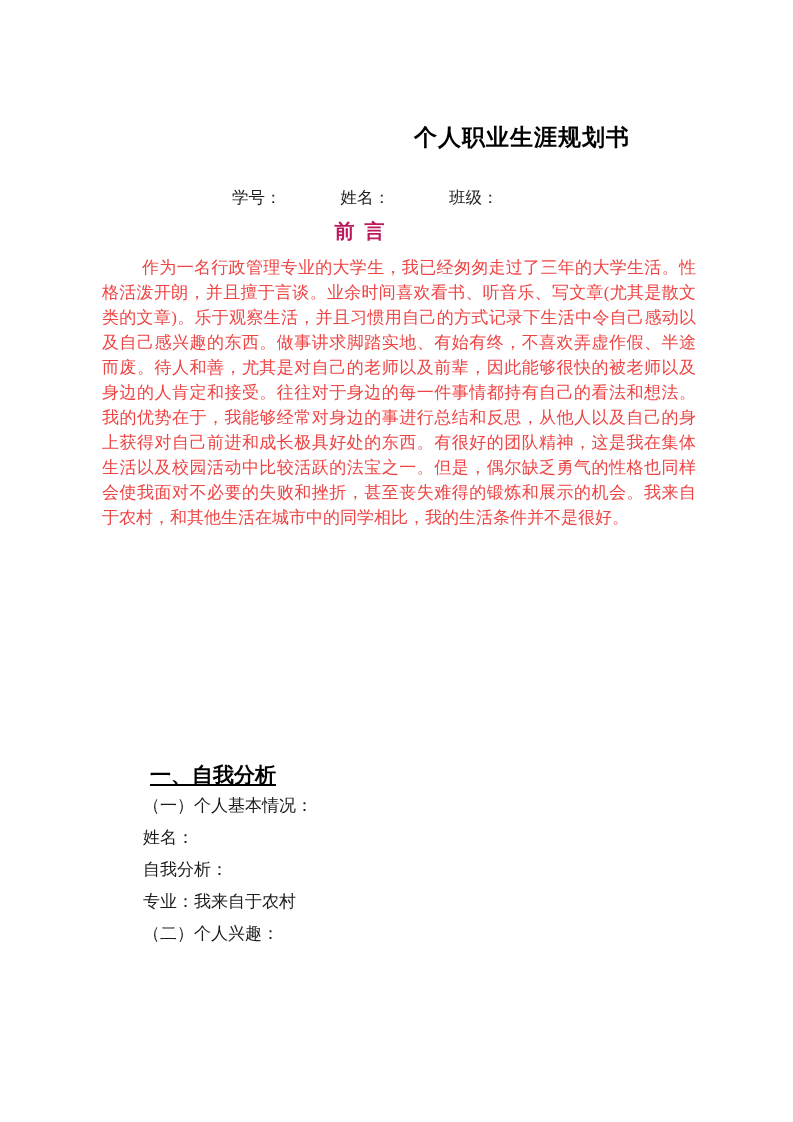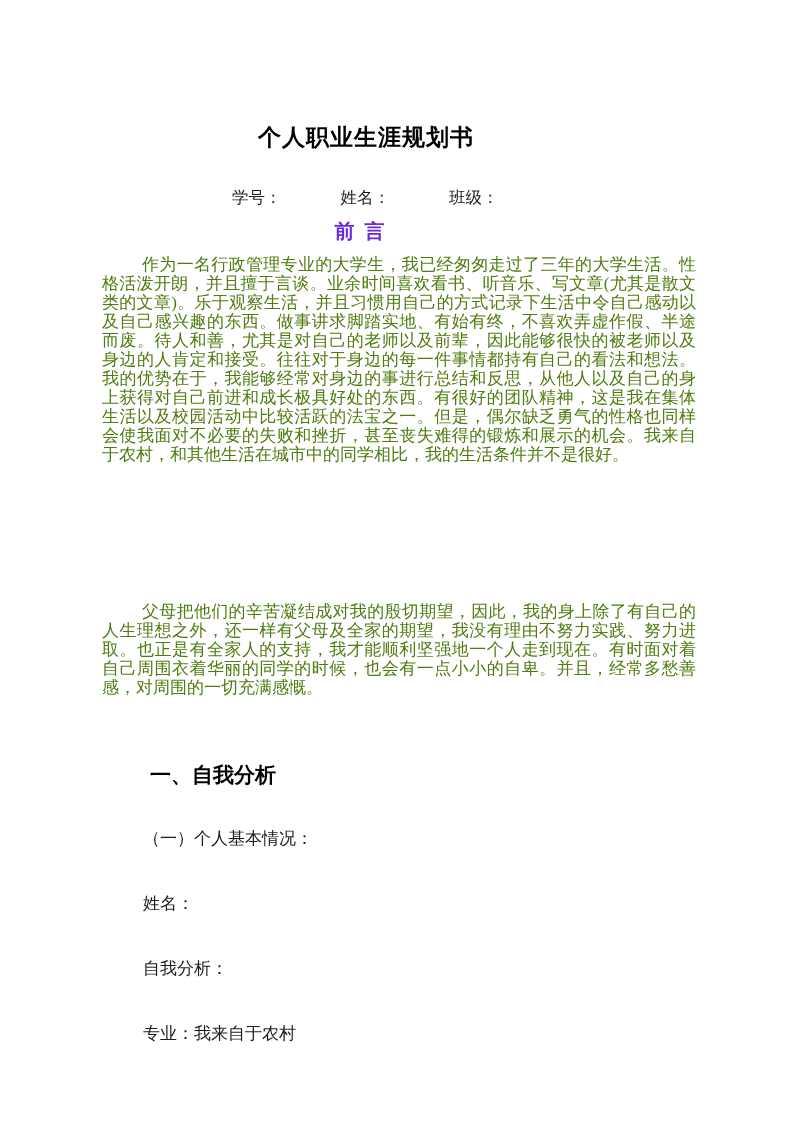--- a/index.html
+++ b/index.html
@@ -16,21 +16,21 @@
     position: absolute;
     left: 0; top: 0;
     width: 793px; height: 1122px;
     background: #ffffff;
   }
   .doc-title {
     position: absolute;
     left: 102px; top: 124px;
     width: 594px;
     padding-right: 66px;
-    text-align: center;
+    text-align: right;
     font-size: 23px;
     font-weight: bold;
     color: #000000;
     line-height: 28px;
     letter-spacing: 1px;
   }
   .info-row {
     position: absolute;
     left: 232px; top: 188px;
     display: flex;
@@ -41,81 +41,81 @@
     white-space: nowrap;
   }
   .preface-heading {
     position: absolute;
     left: 102px; top: 218px;
     width: 594px;
     padding-right: 79px;
     text-align: center;
     font-size: 20px;
     font-weight: bold;
-    color: #6d28d9;
+    color: #be185d;
     line-height: 26px;
     white-space: pre;
   }
   .body-para {
     position: absolute;
     left: 102px;
     width: 594px;
     font-size: 17px;
-    line-height: 19px;
+    line-height: 25px;
     text-align: justify;
     text-indent: 40px;
-    color: #4d7c0f;
+    color: #ef4444;
   }
   .para-1 { top: 255px; }
   .para-2 { top: 602px; }
   .section-heading {
     position: absolute;
     left: 102px; top: 761px;
     width: 594px;
     padding-left: 48px;
     font-size: 21px;
     font-weight: bold;
     color: #000000;
     line-height: 28px;
+    text-decoration: underline;
   }
   .fields-list {
     position: absolute;
     left: 102px; top: 790px;
     width: 594px;
     padding-left: 41px;
     font-size: 17px;
     line-height: 32px;
     color: #1c1c1c;
   }
   .fields-list .field-line {
     white-space: nowrap;
-    margin-top: 33px;
   }
 </style>
 </head>
 <body>
 
 <div class="page">
 
   <h1 class="doc-title">个人职业生涯规划书</h1>
 
   <div class="info-row">
     <span class="info-field">学号：</span>
     <span class="info-field">姓名：</span>
     <span class="info-field">班级：</span>
   </div>
 
   <h2 class="preface-heading">前  言</h2>
 
   <p class="body-para para-1">作为一名行政管理专业的大学生，我已经匆匆走过了三年的大学生活。性格活泼开朗，并且擅于言谈。业余时间喜欢看书、听音乐、写文章(尤其是散文类的文章)。乐于观察生活，并且习惯用自己的方式记录下生活中令自己感动以及自己感兴趣的东西。做事讲求脚踏实地、有始有终，不喜欢弄虚作假、半途而废。待人和善，尤其是对自己的老师以及前辈，因此能够很快的被老师以及身边的人肯定和接受。往往对于身边的每一件事情都持有自己的看法和想法。我的优势在于，我能够经常对身边的事进行总结和反思，从他人以及自己的身上获得对自己前进和成长极具好处的东西。有很好的团队精神，这是我在集体生活以及校园活动中比较活跃的法宝之一。但是，偶尔缺乏勇气的性格也同样会使我面对不必要的失败和挫折，甚至丧失难得的锻炼和展示的机会。我来自于农村，和其他生活在城市中的同学相比，我的生活条件并不是很好。</p>
 
-  <p class="body-para para-2">父母把他们的辛苦凝结成对我的殷切期望，因此，我的身上除了有自己的人生理想之外，还一样有父母及全家的期望，我没有理由不努力实践、努力进取。也正是有全家人的支持，我才能顺利坚强地一个人走到现在。有时面对着自己周围衣着华丽的同学的时候，也会有一点小小的自卑。并且，经常多愁善感，对周围的一切充满感慨。</p>
 
   <h2 class="section-heading">一、自我分析</h2>
 
   <div class="fields-list">
     <div class="field-line">（一）个人基本情况：</div>
     <div class="field-line">姓名：</div>
     <div class="field-line">自我分析：</div>
     <div class="field-line">专业：我来自于农村</div>
+    <div class="field-line">（二）个人兴趣：</div>
   </div>
 
 </div>
 
 </body></html>

